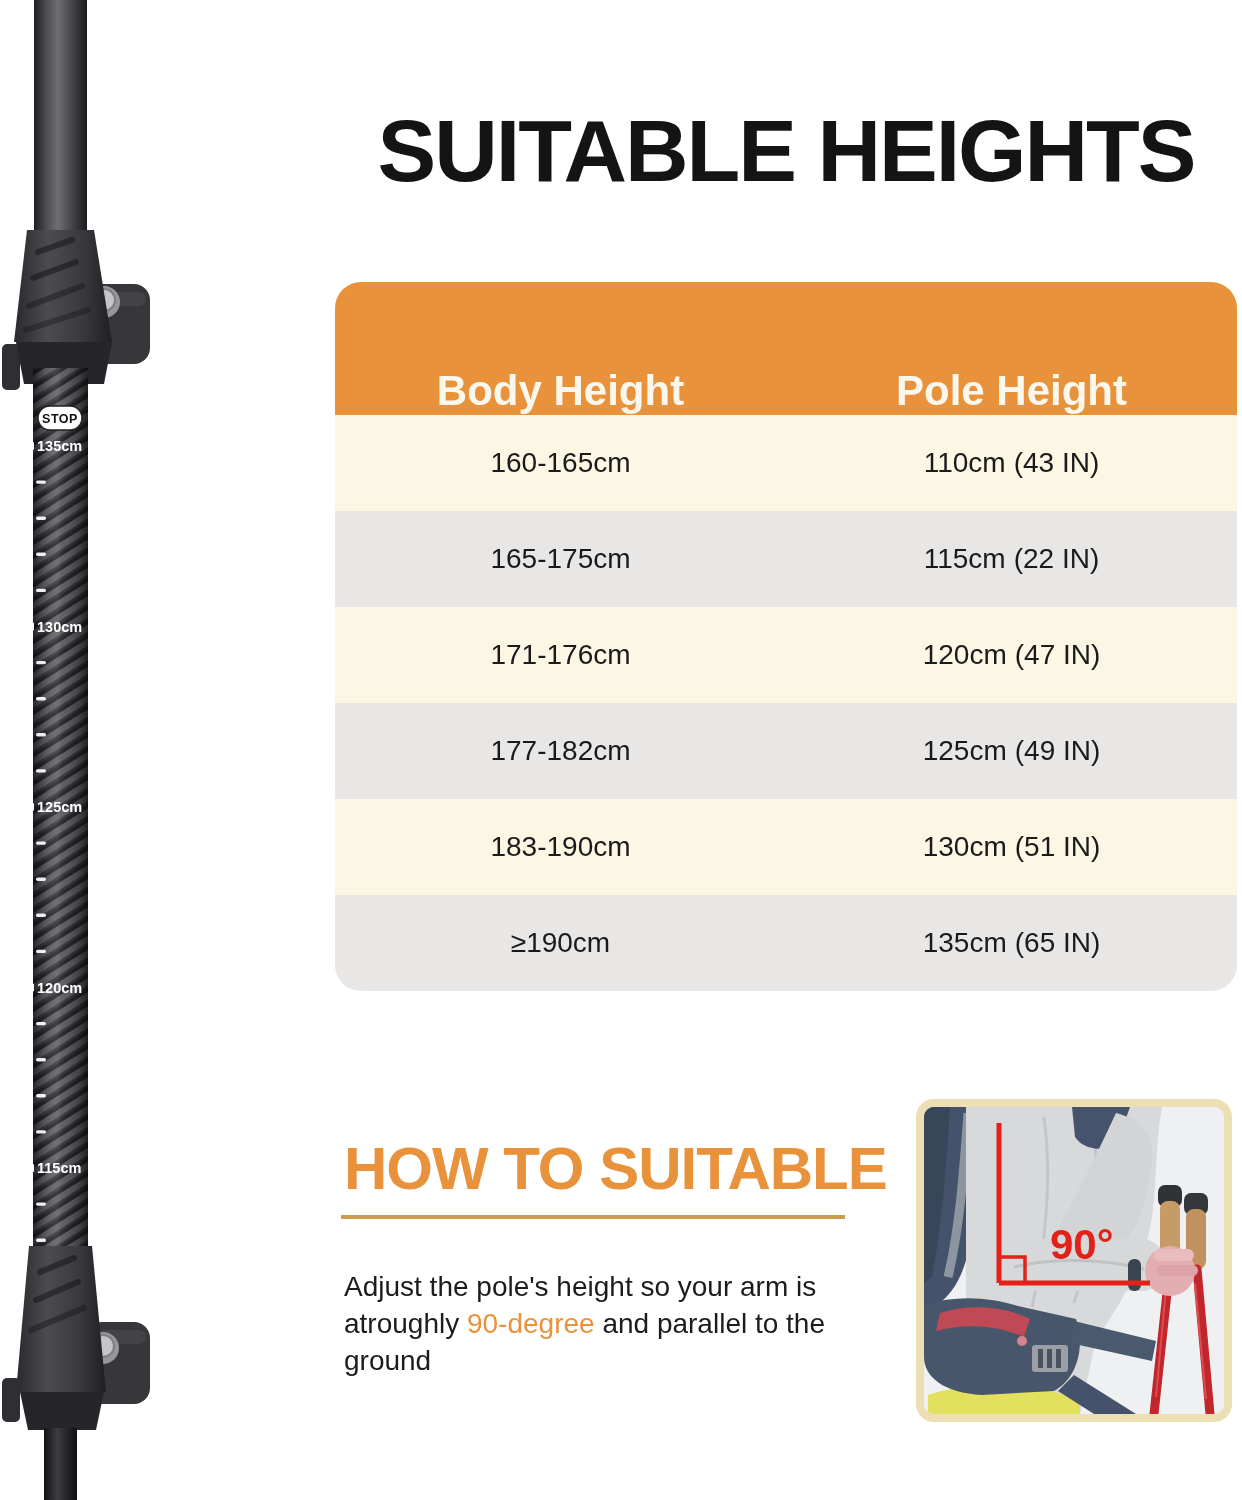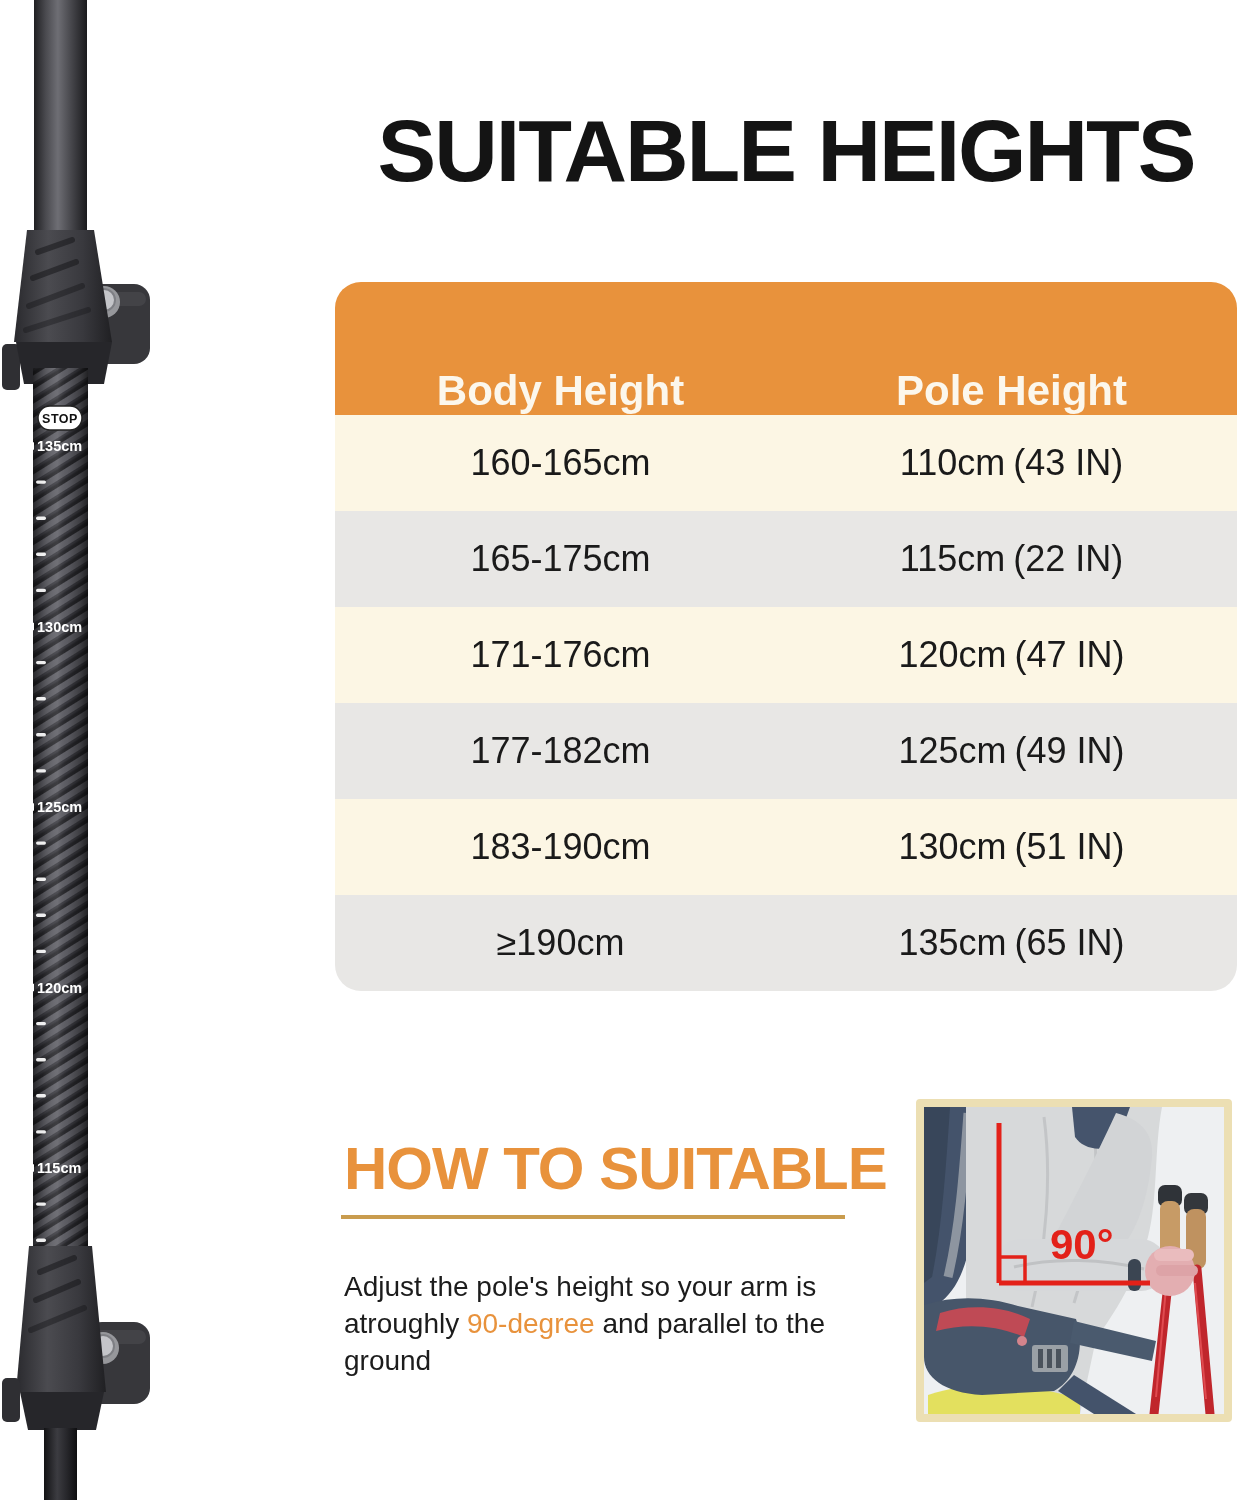--- a/index.html
+++ b/index.html
@@ -19,40 +19,40 @@
   }
   .thead{
     height:133px;background:var(--accent-orange,#E8923C);display:flex;align-items:flex-end;
   }
   .th{
     flex:1;text-align:center;font-size:42px;font-weight:bold;color:var(--header-text,#FCF7EC);
   }
   .trow{height:96px;display:flex;align-items:center;}
   .trow:nth-child(odd){background:var(--row-cream,#FCF6E4);}
   .trow:nth-child(even){background:var(--row-gray,#E8E7E5);}
-  .td{flex:1;text-align:center;font-size:36px;font-weight:500;color:#1a1a1a;}
+  .td{flex:1;text-align:center;font-size:28px;font-weight:500;color:#1a1a1a;}
   .td .pole-in{margin-left:8px;}
   
   .measure-heading{
     position:absolute;left:344px;top:1134px;font-size:60px;font-weight:bold;letter-spacing:-1px;
     color:var(--accent-orange,#E8923C);white-space:nowrap;
   }
   .measure-underline{
     position:absolute;left:341px;top:1215px;width:504px;height:4px;
     background:var(--underline,#C99C4E);
   }
   .measure-body{
     position:absolute;left:344px;top:1240px;width:560px;
     font-size:28px;line-height:37px;color:#1c1c1c;
   }
   .measure-body .hl{color:var(--accent-orange,#E8923C);font-weight:normal;}
   
   .photo{
     position:absolute;left:916px;top:1099px;width:300px;height:307px;
-    border:8px solid var(--photo-border,#ECDFB3);border-radius:4px;overflow:hidden;
+    border:8px solid var(--photo-border,#ECDFB3);border-radius:18px;overflow:hidden;
     background:#eff1f3;
     text-align:right;
   }
   .photo svg{display:block;}
   
   .pole{position:absolute;left:0;top:0;}
 </style>
 </head>
 <body>
 

